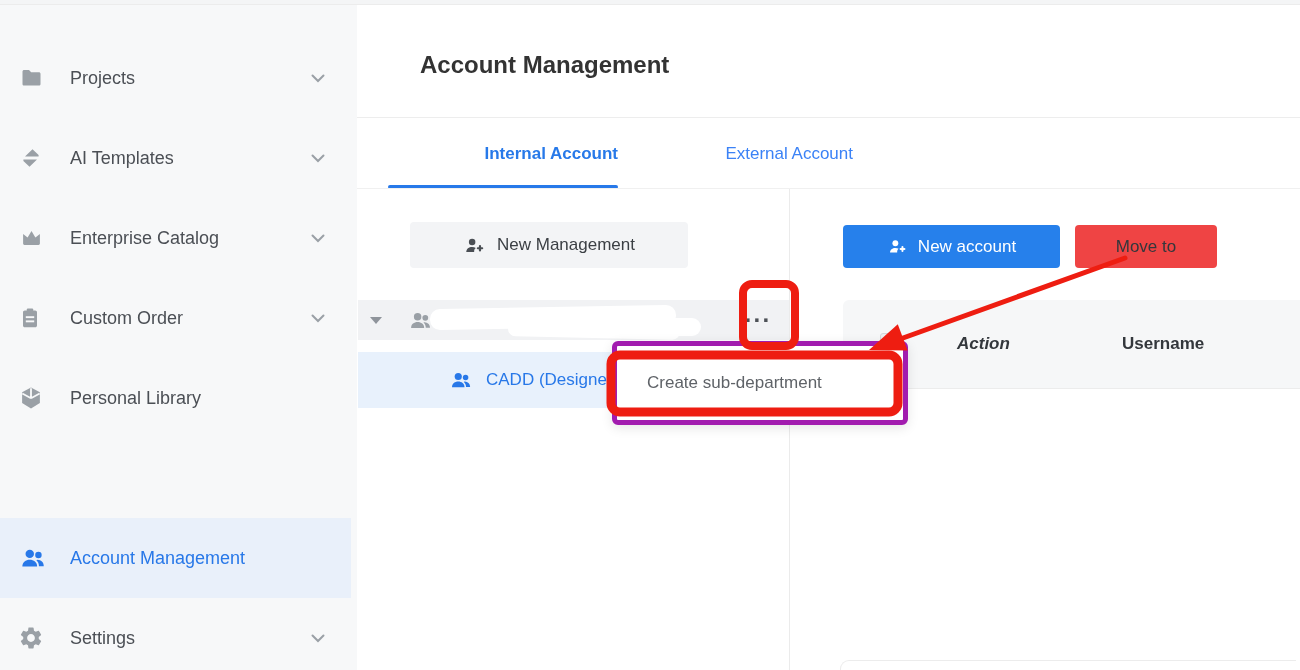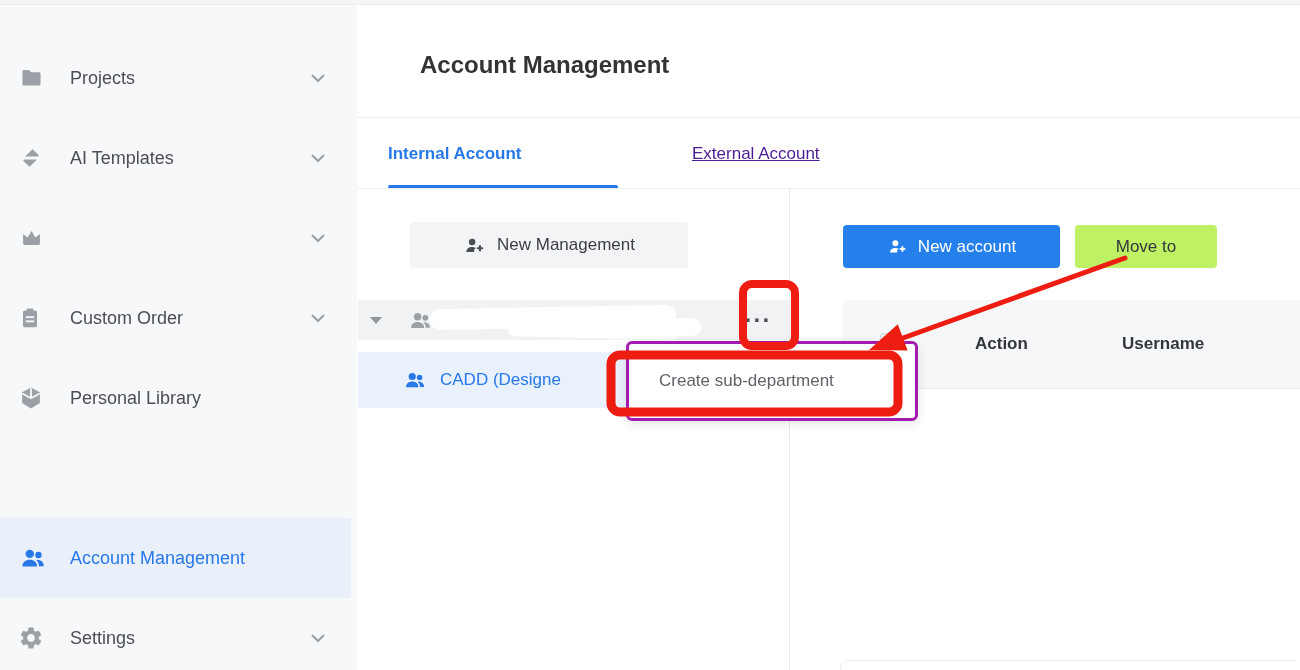--- a/index.html
+++ b/index.html
@@ -21,68 +21,68 @@
   .nav-item .chev{margin-left:auto;display:flex;align-items:center;}
   .nav-item.active{background:#e9f0fa;color:#2878e8;}
   .nav-item.active .nico svg{fill:#2878e8;}
   .t0{top:33px}.t1{top:113px}.t2{top:193px}.t3{top:273px}.t4{top:353px}.t5{top:433px}.t6{top:513px}.t7{top:593px}
 
   
   .main{position:absolute;left:357px;top:5px;right:0;bottom:0;background:#fff;}
   .page-title{position:absolute;left:63px;top:30px;font-size:24px;font-weight:bold;color:#333;}
   .tabs-top{position:absolute;left:0;right:0;top:112px;height:1px;background:#ededed;}
   .tabs-bottom{position:absolute;left:0;right:0;top:183px;height:1px;background:#f0f0f0;}
-  .tab{position:absolute;top:113px;height:71px;display:flex;align-items:center;justify-content:flex-start;
+  .tab{position:absolute;top:113px;height:71px;display:flex;align-items:center;justify-content:flex-end;
     font-size:17px;cursor:pointer;box-sizing:border-box;}
   .tab.active{left:31px;width:230px;color:#2779e9;font-weight:bold;}
   .tab.active::after{content:"";position:absolute;left:0;right:0;bottom:0;height:4px;background:#2779e9;border-radius:2px;}
-  .tab.inactive{left:335px;width:180px;color:#4c1d95;text-decoration:underline;}
+  .tab.inactive{left:316px;width:180px;color:#3b82f6;}
   .vdivider{position:absolute;left:432px;top:184px;bottom:0;width:1px;background:#ebebeb;}
 
   
   .btn{border:none;display:flex;align-items:center;justify-content:center;cursor:pointer;
     font-family:"Liberation Sans",sans-serif;box-sizing:border-box;}
   .btn-new-dept{position:absolute;left:53px;top:217px;width:278px;height:46px;background:#f3f4f6;
     border-radius:4px;color:#3b3f44;font-size:17px;gap:11px;}
   .btn-new-dept svg{fill:#4a4e54;}
   .tree-row{position:absolute;left:1px;width:431px;display:flex;align-items:center;cursor:pointer;}
   .dept-row{top:295px;height:40px;background:#f1f2f4;}
   .caret{width:0;height:0;border-left:6px solid transparent;border-right:6px solid transparent;
     border-top:7px solid #8f949b;margin-left:12px;cursor:pointer;}
   .dept-ico{margin-left:26px;display:flex;align-items:center;}
   .dept-ico svg{fill:#9aa0a6;}
   .blob{position:absolute;background:#fff;}
   .blob1{left:72px;top:7px;width:246px;height:21px;border-radius:10px;transform:rotate(-1deg);}
   .blob2{left:150px;top:23px;width:172px;height:15px;border-radius:8px;transform:rotate(1.2deg);}
   .blob3{left:255px;top:18px;width:88px;height:18px;border-radius:9px;}
   .more-btn{position:absolute;left:383px;top:0;width:34px;height:40px;display:flex;align-items:center;
     justify-content:center;cursor:pointer;color:#4d5156;font-size:24px;font-weight:bold;letter-spacing:1px;line-height:1;}
-  .cadd-row{top:347px;height:56px;background:#e8f1fc;padding-left:45px;box-sizing:border-box;color:#2878e8;font-size:17px;}
+  .cadd-row{top:347px;height:56px;background:#e8f1fc;padding-left:91px;box-sizing:border-box;color:#2878e8;font-size:17px;}
   .cadd-row svg{fill:#2878e8;}
   .cadd-row .clabel{margin-left:13px;white-space:nowrap;overflow:hidden;}
 
   
-  .popup{position:absolute;left:269px;top:336px;width:286px;height:74px;background:#fff;
-    border:3px solid #a21caf;border-radius:6px;box-shadow:0 3px 12px rgba(0,0,0,.10);z-index:5;
+  .popup{position:absolute;left:255px;top:336px;width:286px;height:74px;background:#fff;
+    border:5px solid #a21caf;border-radius:6px;box-shadow:0 3px 12px rgba(0,0,0,.10);z-index:5;
     display:flex;align-items:stretch;}
   .popup-item{flex:1;display:flex;align-items:center;padding-left:30px;font-size:17px;color:#5f6368;cursor:pointer;}
 
   
   .btn-new-account{position:absolute;left:486px;top:220px;width:217px;height:43px;background:#2680eb;
     border-radius:4px;color:#fff;font-size:17px;gap:10px;}
   .btn-new-account svg{fill:#fff;}
-  .btn-move-to{position:absolute;left:718px;top:220px;width:142px;height:43px;background:#bef264;
+  .btn-move-to{position:absolute;left:718px;top:220px;width:142px;height:43px;background:#ef4444;
     border-radius:4px;color:#33373c;font-size:17px;}
   .table-header{position:absolute;left:486px;top:295px;width:457px;height:88px;background:#f6f7f8;
     border-top-left-radius:6px;border-bottom:1px solid #ececec;}
   .th-checkbox{position:absolute;left:37px;top:33px;width:19px;height:19px;background:#eceef0;
     border:1px solid #d4d7db;border-radius:3px;cursor:pointer;}
   .th-col{position:absolute;top:0;height:88px;display:flex;align-items:center;font-weight:bold;
     color:#33373c;font-size:17px;}
-  .col-action{left:132px;}
+  .col-action{left:114px;font-style:italic;}
   .col-username{left:279px;text-align:center;}
   .empty-box{position:absolute;left:483px;top:655px;width:455px;height:20px;
     border-top:1px solid #ececec;border-left:1px solid #ececec;border-top-left-radius:9px;}
 
   
   .annotations{position:absolute;left:0;top:0;width:1300px;height:670px;z-index:9;pointer-events:none;}
 </style>
 </head>
 <body>
 
@@ -120,20 +120,21 @@
           </svg>
       </span>
     </div>
 
     <div class="nav-item t2">
       <span class="nico">
         <svg width="27" height="24" viewBox="0 0 24 24">
             <path d="M3.6 17.6V8l4.5 3.5L12 4.9l3.9 6.6L20.4 8v9.6c0 .7-.6 1.3-1.3 1.3H4.9c-.7 0-1.3-.6-1.3-1.3z"></path>
           </svg>
       </span>
+      <span class="nlabel">Enterprise Catalog</span>
       <span class="chev">
         <svg width="14" height="9" viewBox="0 0 14 9">
             <path d="M1.5 1.5L7 7l5.5-5.5" stroke="#9aa0a6" stroke-width="2" fill="none" stroke-linecap="round"></path>
           </svg>
       </span>
     </div>
 
     <div class="nav-item t4">
       <span class="nico">
         <svg width="26" height="26" viewBox="0 0 24 24">

